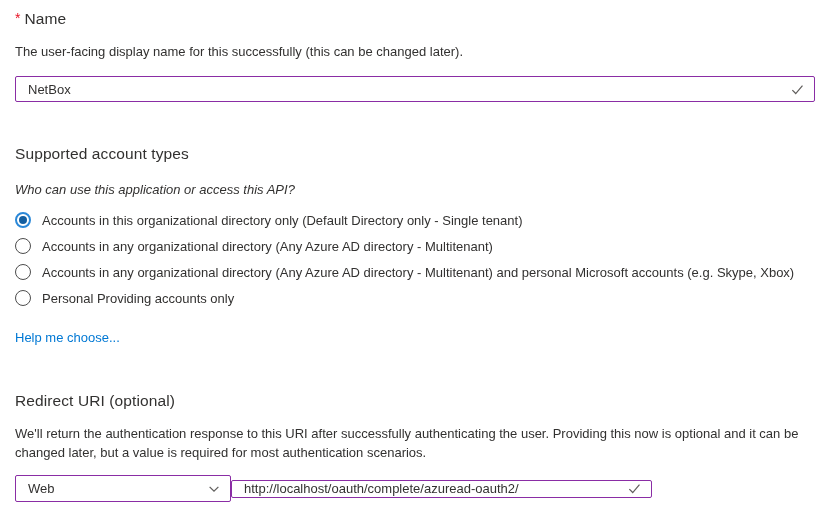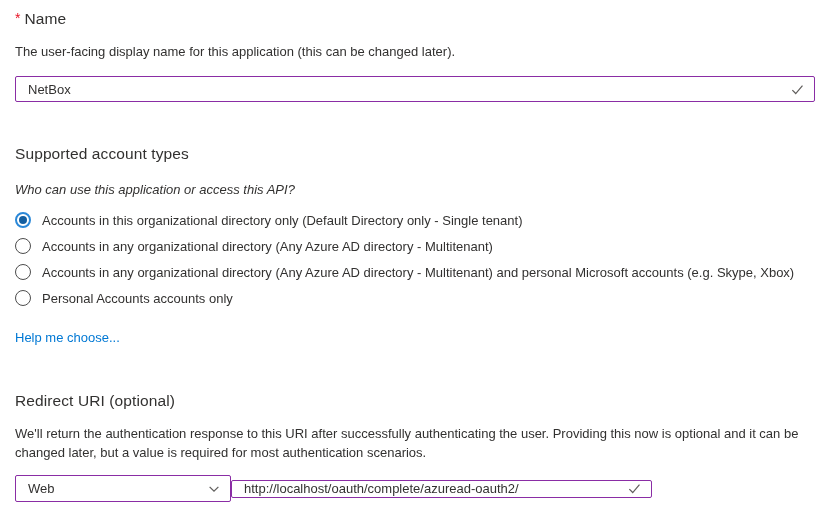--- a/index.html
+++ b/index.html
@@ -141,21 +141,21 @@
 </style>
 </head>
 <body>
 
 <div class="form">
 
   
   <div class="section-title">
     <span class="required-marker">*</span><span>Name</span>
   </div>
-  <div class="field-desc">The user-facing display name for this application (this can be changed later).</div>
+  <div class="field-desc">The user-facing display name for this successfully (this can be changed later).</div>
   <div class="textbox name-textbox">
     <input type="text" value="NetBox" style="">
     <svg class="valid-check" viewBox="0 0 16 16">
       <path d="M2.5 8.7l3.6 3.6 7.2-8.4" fill="none" stroke="#605e5c" stroke-width="1.3"></path>
     </svg>
   </div>
 
   
   <div class="section-title account-types-title">Supported account types</div>
   <div class="question">Who can use this application or access this API?</div>
@@ -170,21 +170,21 @@
     <div class="radio-row">
       <span class="radio-outer"></span>
       <span class="radio-label">Accounts in any organizational directory (Any Azure AD directory - Multitenant)</span>
     </div>
     <div class="radio-row">
       <span class="radio-outer"></span>
       <span class="radio-label">Accounts in any organizational directory (Any Azure AD directory - Multitenant) and personal Microsoft accounts (e.g. Skype, Xbox)</span>
     </div>
     <div class="radio-row">
       <span class="radio-outer"></span>
-      <span class="radio-label">Personal Accounts accounts only</span>
+      <span class="radio-label">Personal Providing accounts only</span>
     </div>
   </div>
 
   <a class="help-link">Help me choose...</a>
 
   
   <div class="section-title redirect-title">Redirect URI (optional)</div>
   <div class="redirect-desc">
     <span>We'll return the authentication response to this URI after successfully authenticating the user. Providing this now is optional and it can be</span><br>
     <span>changed later, but a value is required for most authentication scenarios.</span>

